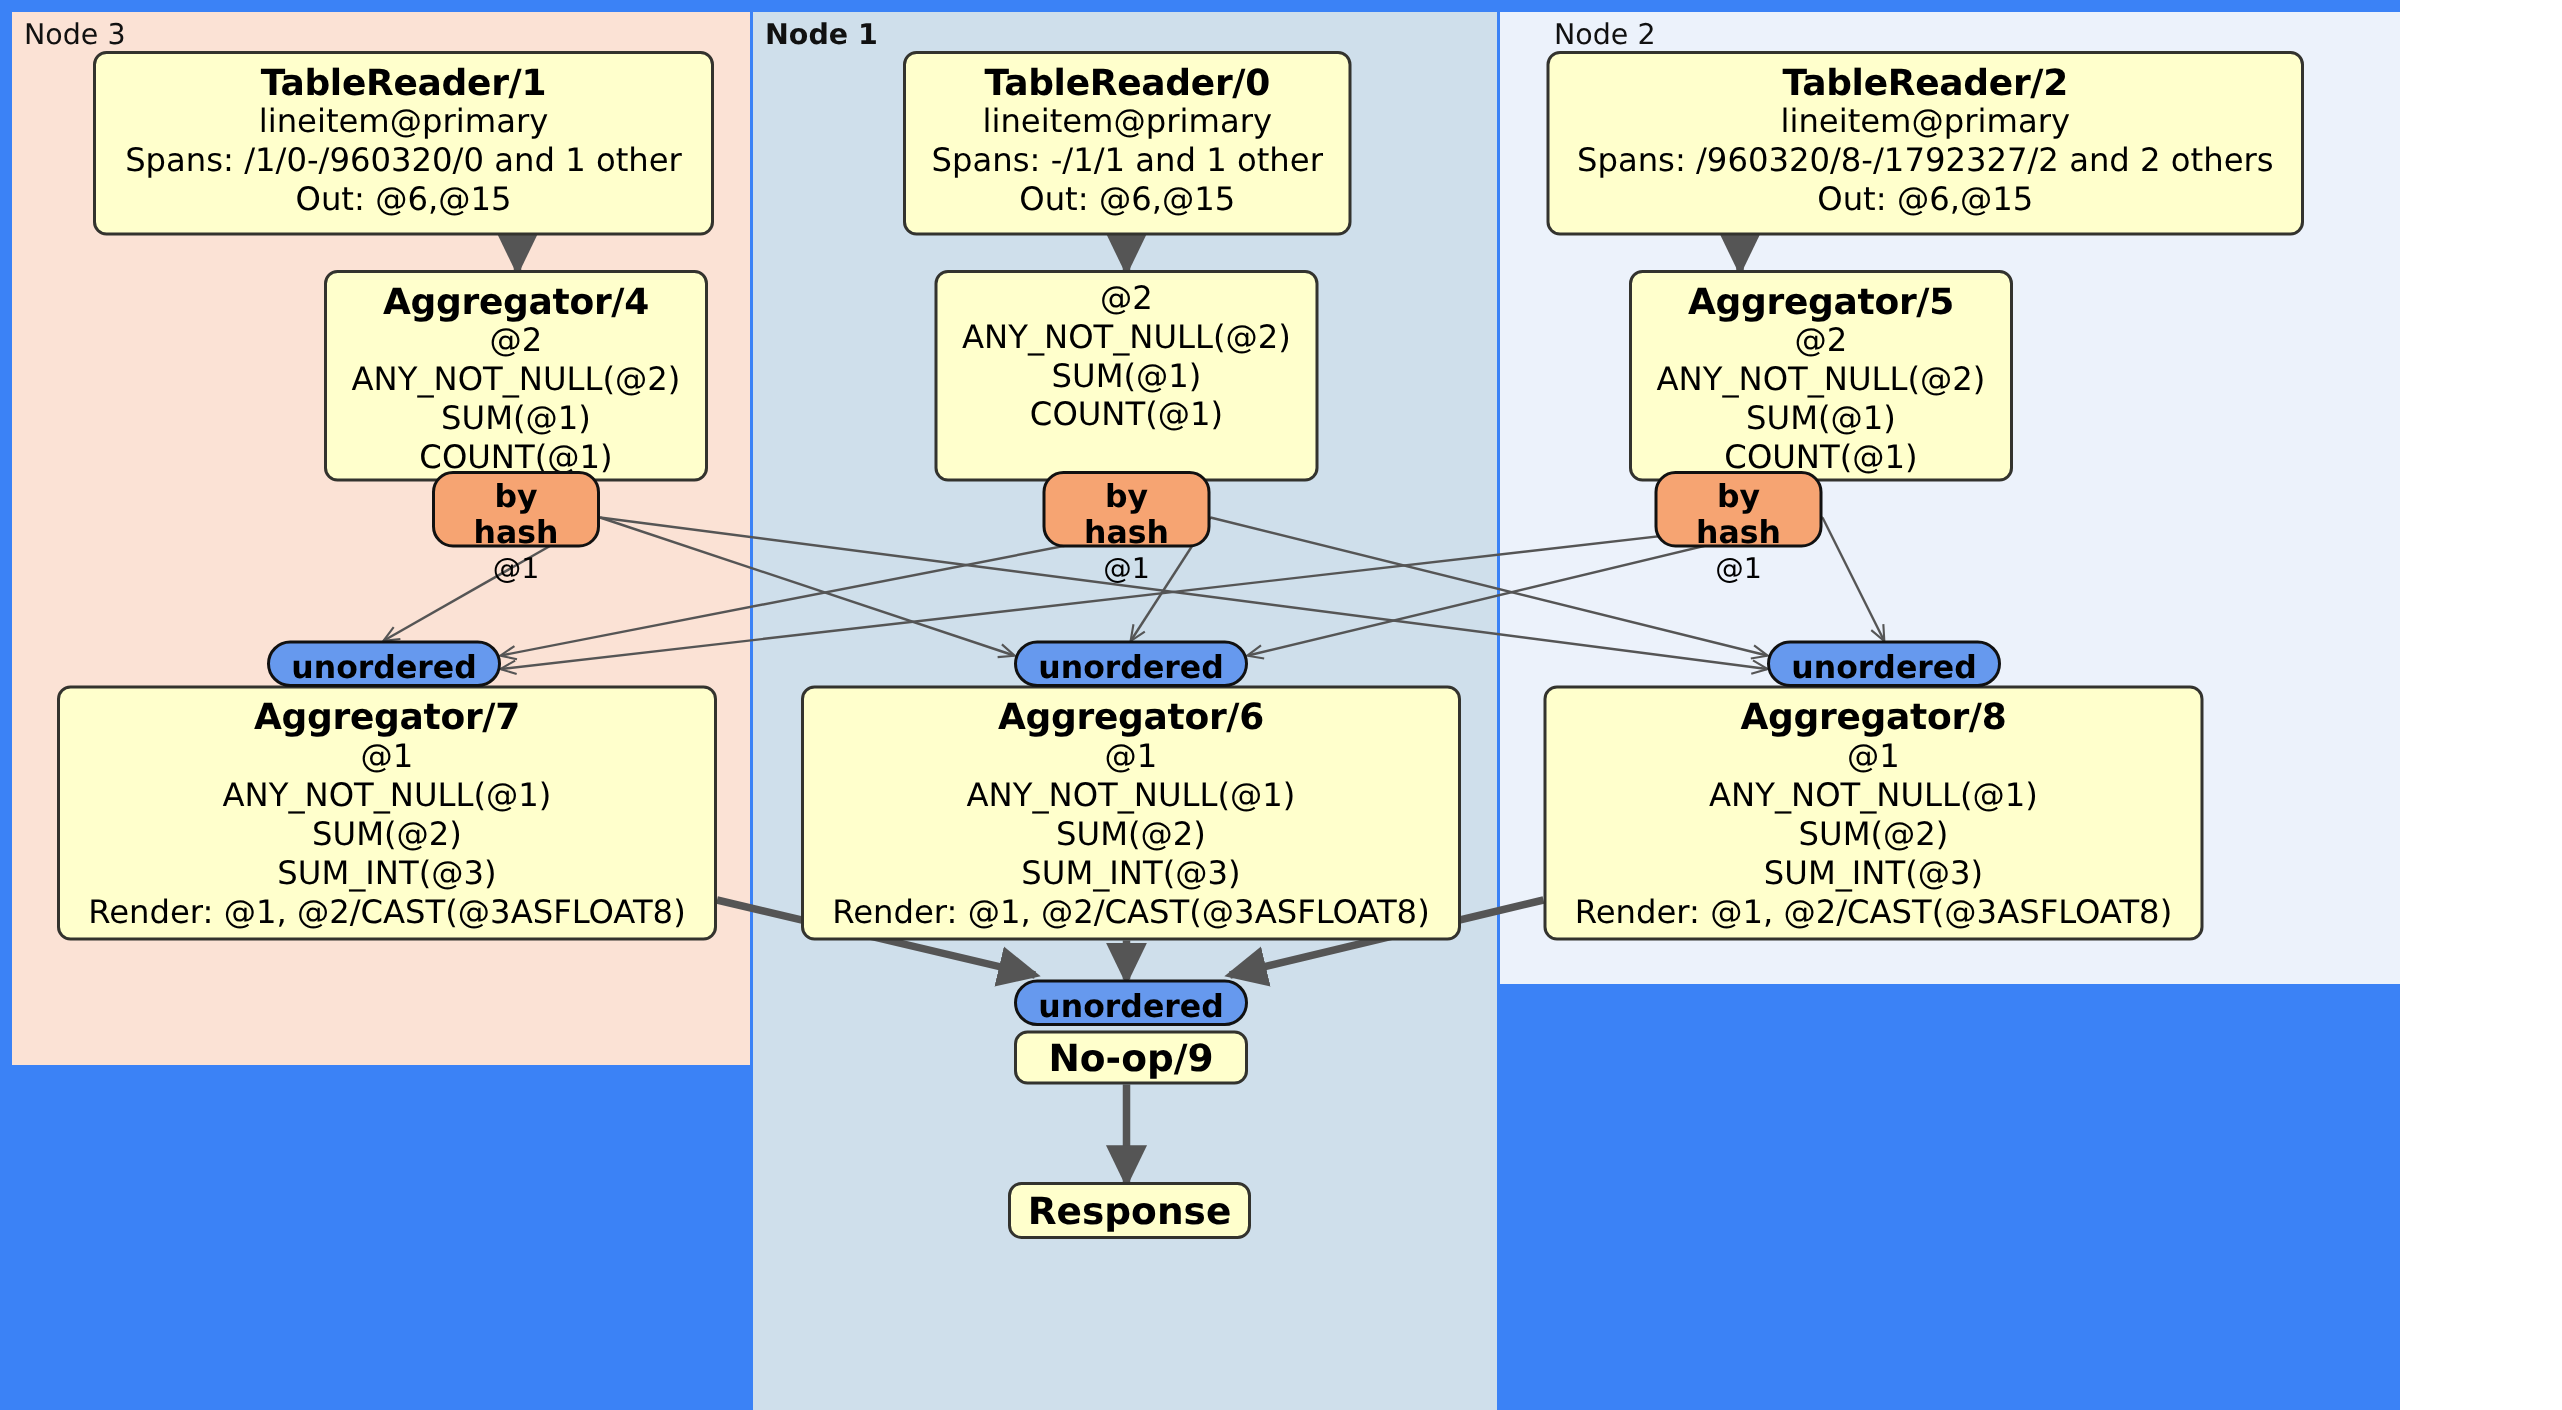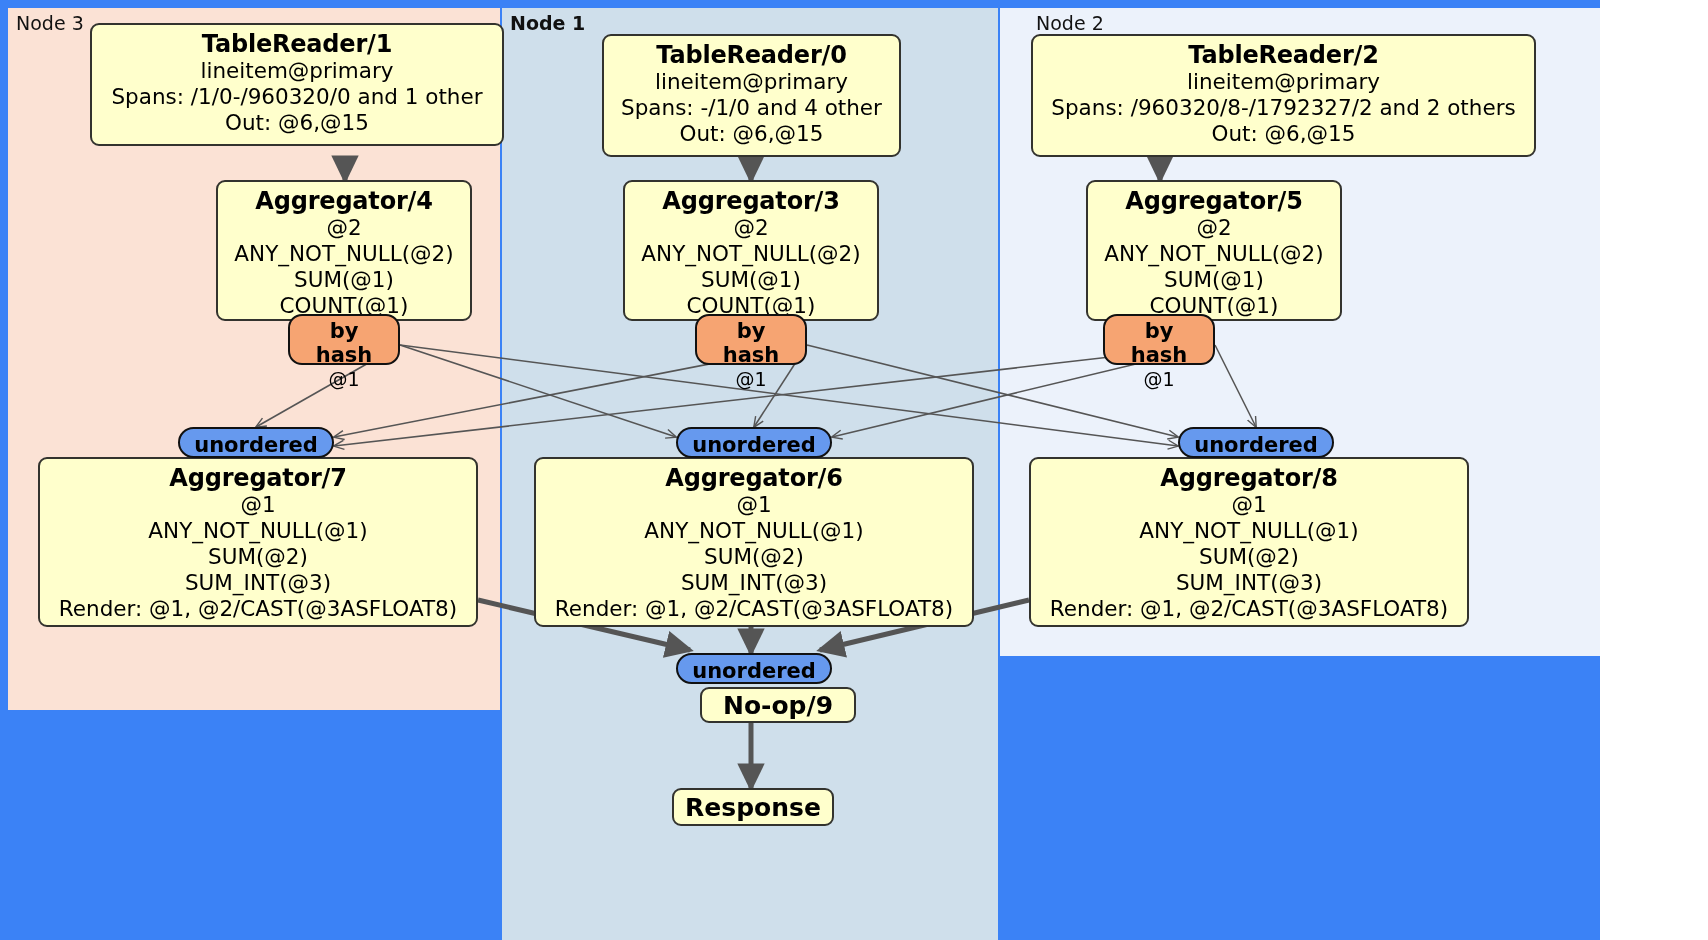--- a/index.html
+++ b/index.html
@@ -68,47 +68,46 @@
         <line x1="1215" y1="345" x2="334" y2="446" stroke="#555555" stroke-width="1.6" marker-end="url(#ah-thin)"></line>
         <line x1="1215" y1="345" x2="832" y2="437" stroke="#555555" stroke-width="1.6" marker-end="url(#ah-thin)"></line>
         <line x1="1215" y1="345" x2="1256" y2="427" stroke="#555555" stroke-width="1.6" marker-end="url(#ah-thin)"></line>
         <line x1="478" y1="600" x2="690" y2="650" stroke="#555555" stroke-width="5" marker-end="url(#ah-thick)"></line>
         <line x1="751" y1="627" x2="751" y2="653" stroke="#555555" stroke-width="5" marker-end="url(#ah-thick)"></line>
         <line x1="1029" y1="600" x2="820" y2="650" stroke="#555555" stroke-width="5" marker-end="url(#ah-thick)"></line>
         <line x1="751" y1="723" x2="751" y2="788" stroke="#555555" stroke-width="5" marker-end="url(#ah-thick)"></line>
       </g>
   </svg>
 
-  <div class="box" id="box-tablereader1" style="left: 62px; top: 23px; width: 414px; height: 123px; margin-left: 28px;">
+  <div class="box" id="box-tablereader1" style="left: 62px; top: 34px; width: 414px; height: 123px;">
       <div class="title">TableReader/1</div>
       <div class="line">lineitem@primary</div>
       <div class="line">Spans: /1/0-/960320/0 and 1 other</div>
       <div class="line">Out: @6,@15</div>
     </div>
   <div class="box" id="box-tablereader0" style="left: 602px; top: 34px; width: 299px; height: 123px;">
       <div class="title">TableReader/0</div>
       <div class="line">lineitem@primary</div>
-      <div class="line">Spans: -/1/0 and 4 other</div>
+      <div class="line">Spans: -/1/1 and 1 other</div>
       <div class="line">Out: @6,@15</div>
     </div>
   <div class="box" id="box-tablereader2" style="left: 1031px; top: 34px; width: 505px; height: 123px;">
       <div class="title">TableReader/2</div>
       <div class="line">lineitem@primary</div>
       <div class="line">Spans: /960320/8-/1792327/2 and 2 others</div>
       <div class="line">Out: @6,@15</div>
     </div>
   <div class="box" id="box-aggregator4" style="left: 216px; top: 180px; width: 256px; height: 141px;">
       <div class="title">Aggregator/4</div>
       <div class="line">@2</div>
       <div class="line">ANY_NOT_NULL(@2)</div>
       <div class="line">SUM(@1)</div>
       <div class="line">COUNT(@1)</div>
     </div>
   <div class="box" id="box-aggregator3" style="left: 623px; top: 180px; width: 256px; height: 141px;">
-      <div class="title">Aggregator/3</div>
       <div class="line">@2</div>
       <div class="line">ANY_NOT_NULL(@2)</div>
       <div class="line">SUM(@1)</div>
       <div class="line">COUNT(@1)</div>
     </div>
   <div class="box" id="box-aggregator5" style="left: 1086px; top: 180px; width: 256px; height: 141px;">
       <div class="title">Aggregator/5</div>
       <div class="line">@2</div>
       <div class="line">ANY_NOT_NULL(@2)</div>
       <div class="line">SUM(@1)</div>
@@ -158,20 +157,20 @@
   <div class="pill sync" id="pill-unordered-node1" style="left: 676px; top: 427px; width: 156px; height: 31px;">
       <div class="t">unordered</div>
     </div>
   <div class="pill sync" id="pill-unordered-node2" style="left: 1178px; top: 427px; width: 156px; height: 31px;">
       <div class="t">unordered</div>
     </div>
   <div class="pill sync" id="pill-unordered-final" style="left: 676px; top: 653px; width: 156px; height: 31px;">
       <div class="t">unordered</div>
     </div>
 
-  <div class="plain-box" id="term-noop9" style="left: 700px; top: 687px; width: 156px; height: 36px;">
+  <div class="plain-box" id="term-noop9" style="left: 676px; top: 687px; width: 156px; height: 36px;">
       <div class="title">No-op/9</div>
     </div>
   <div class="plain-box" id="term-response" style="left: 672px; top: 788px; width: 162px; height: 38px;">
       <div class="title">Response</div>
     </div>
 
 </div>
 
 </body></html>

